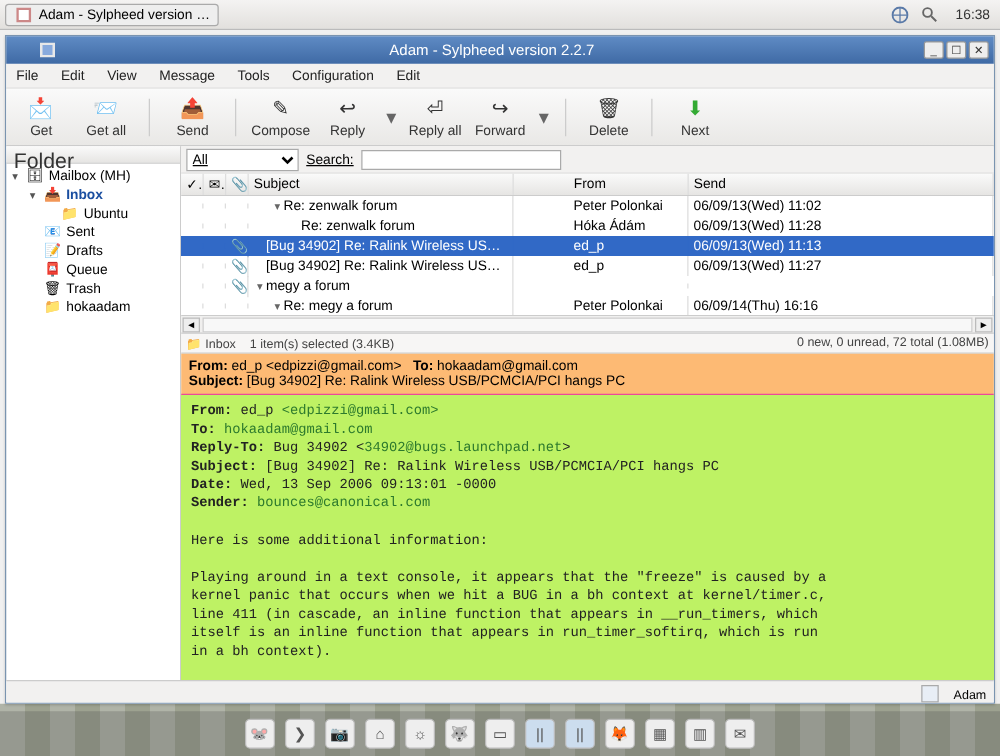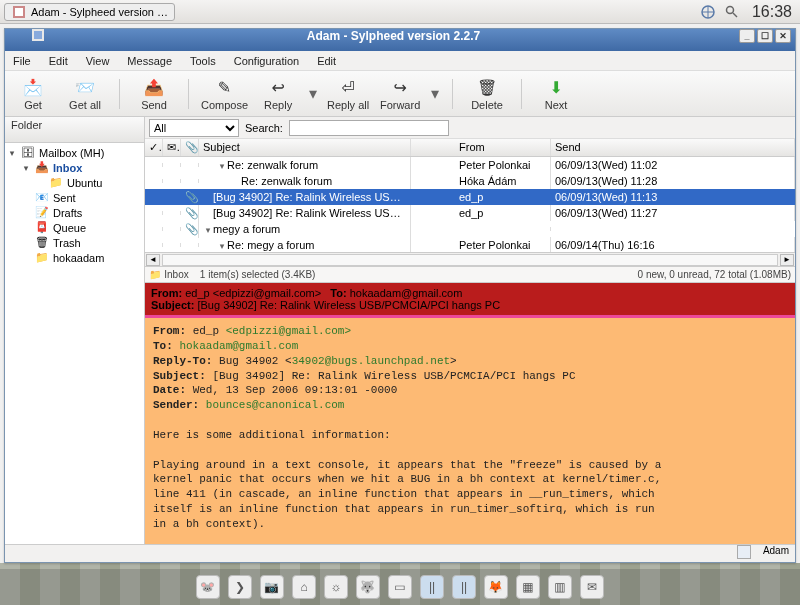--- a/index.html
+++ b/index.html
@@ -31,40 +31,41 @@
     padding: 1px 6px;
     background: #eee;
     height: 18px;
   }
   .panel-spacer { flex: 1; }
   .panel-icon {
     width: 16px; height: 16px;
     display: inline-flex; align-items: center; justify-content: center;
     color: #555;
   }
-  .panel-clock { font-size: 16px; padding: 0 4px; color:#333; }
+  .panel-clock { font-size: 11px; padding: 0 4px; color:#333; }
   
   .window {
     position: absolute;
     left: 4px;
     top: 28px;
     width: 792px;
     height: 535px;
     border: 1px solid #7a94b0;
     background: #fff;
     display: flex;
     flex-direction: column;
     box-shadow: 0 1px 2px rgba(0,0,0,.2);
   }
   .titlebar {
     height: 22px;
     background: linear-gradient(#5f8bc4, #3f6aa5);
     color: #fff;
     display: flex;
-    font-weight: bold;
+    align-items: center;
+    font-weight: normal;
     font-size: 12px;
     position: relative;
     padding-left: 23px;
   }
   .titlebar .sys-icon {
     width: 20px;
     display: flex; justify-content: center;
   }
   .titlebar .title { flex: 1; text-align: center; }
   .titlebar .win-btns {
@@ -124,25 +125,25 @@
     display: flex;
     min-height: 0;
   }
   .folder-pane {
     width: 140px;
     border-right: 1px solid #ccc;
     display: flex;
     flex-direction: column;
   }
   .pane-header {
-    height: 26px;
+    height: 14px;
     background: linear-gradient(#fafafa,#e6e5e3);
     border-bottom: 1px solid #ccc;
     padding: 2px 6px;
-    font-size: 11px;
+    font-size: 17px;
     color:#333;
   }
   .folder-tree {
     flex:1;
     padding: 2px 2px;
     overflow: auto;
   }
   .tree-item {
     display: flex;
     align-items: center;
@@ -163,20 +164,21 @@
     min-width: 0;
   }
   .search-bar {
     height: 22px;
     display: flex;
     align-items: center;
     gap: 6px;
     padding: 2px 4px;
     border-bottom: 1px solid #ddd;
     background: #f2f1f0;
+    text-decoration: underline;
   }
   .search-bar select {
     height: 18px;
     font-size: 11px;
     width: 90px;
     border: 1px solid #aaa;
     background: #fff;
   }
   .search-bar input[type=text] {
     height: 16px;
@@ -240,43 +242,43 @@
     font-size: 10px;
     color: #444;
     border-bottom: 1px solid #ccc;
     padding: 0 4px;
     background: #f7f6f5;
     justify-content: space-between;
   }
   
   .hdr-preview {
     padding: 4px 6px;
-    border-bottom: 3px solid #ec4899;
+    border-bottom: 1px solid #ec4899;
     font-size: 11px;
-    background: #b91c1c;
+    background: #fdba74;
   }
   
   .msg-body {
     flex: 1;
     overflow: auto;
     padding: 6px 8px;
     font-family: "Courier New", monospace;
     font-size: 11px;
     color: #222;
-    background: #fdba74;
+    background: #bef264;
     line-height: 1.35;
   }
   .green-link { color: #2d7a2d; }
   
   .win-status {
     height: 18px;
     border-top: 1px solid #ccc;
     background: #f2f1f0;
     display:flex;
-    align-items:flex-start;
+    align-items:flex-end;
     justify-content: flex-end;
     padding: 0 6px;
     gap: 8px;
     font-size: 10px;
   }
   .status-icon { width:14px;height:14px;border:1px solid #aaa;background:#e8eef6;margin-right:4px;}
   
   .desk-taskbar {
     position:absolute;
     left:0; bottom:0; width:800px; height:36px;

